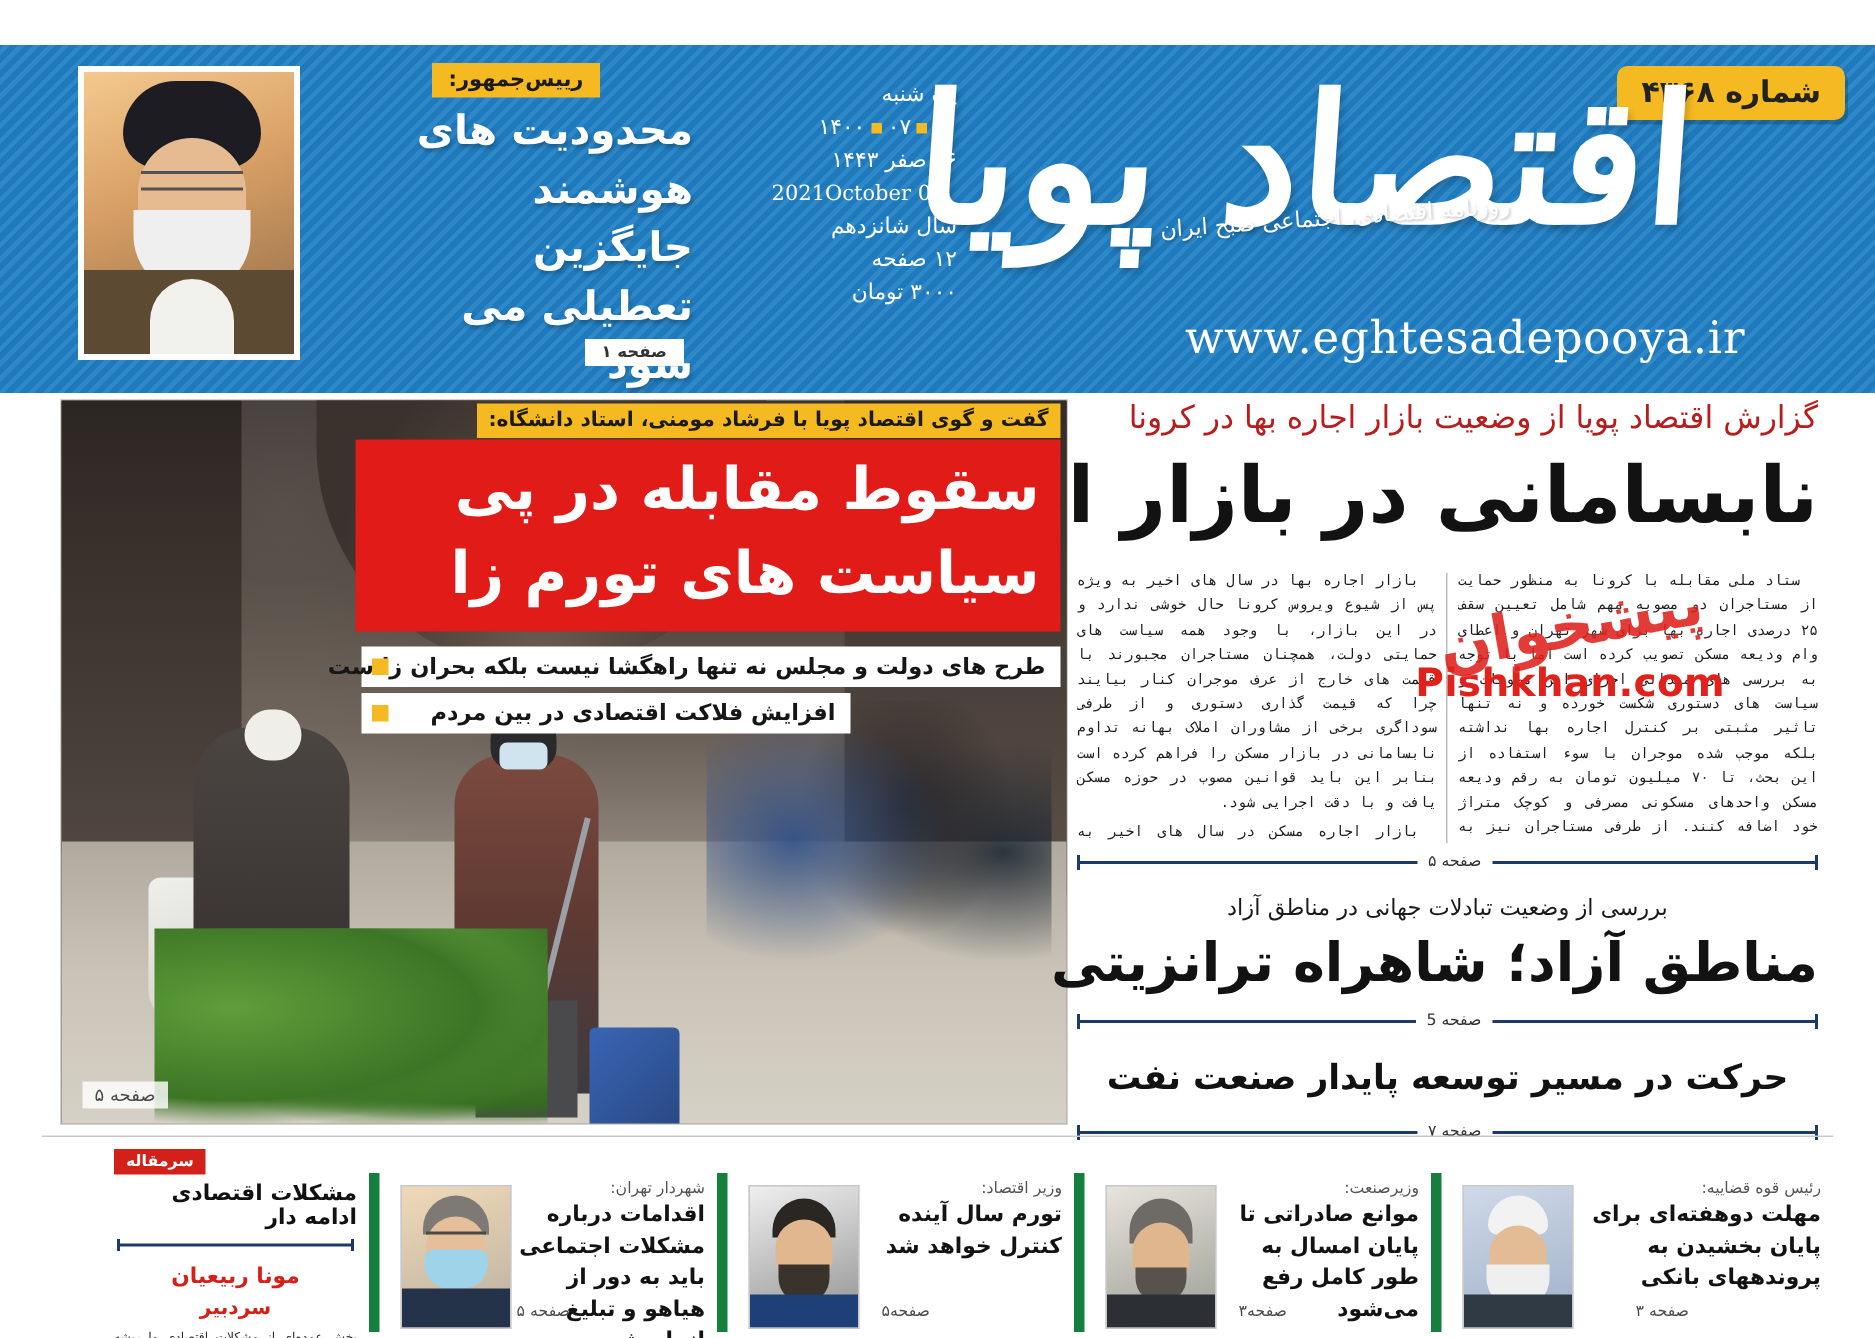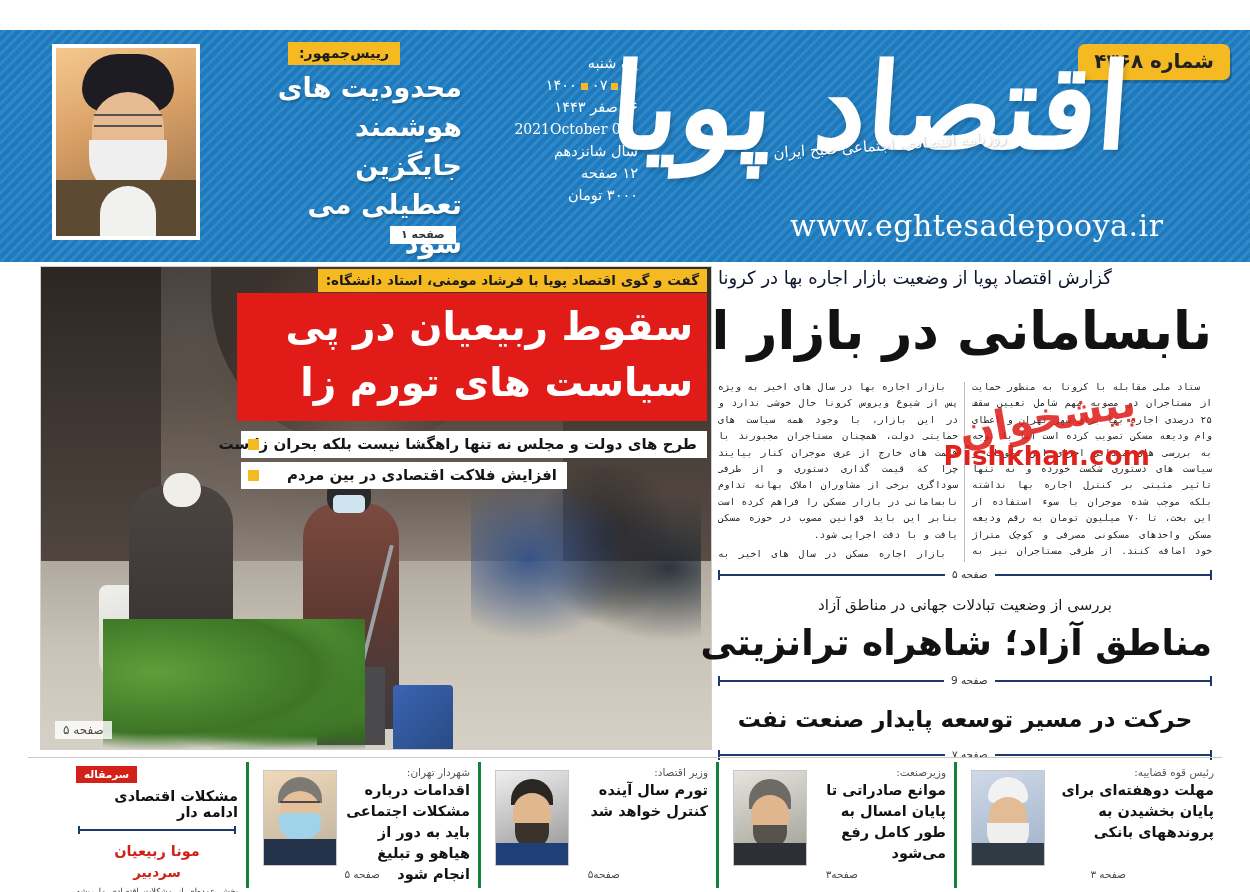--- a/index.html
+++ b/index.html
@@ -321,23 +321,23 @@
     white-space: nowrap;
   }
 
   
   .main-col {
     position: absolute;
     right: 38px; top: 266px;
     width: 494px;
   }
   .main-kicker {
-    font-size: 18px;
-    color: #0f172a;
-    text-align: left;
+    font-size: 21px;
+    color: #b91c1c;
+    text-align: right;
     line-height: 24px;
     white-space: nowrap;
   }
   .main-headline {
     font-size: 52px;
     font-weight: bold;
     color: #121212;
     text-align: center;
     line-height: 70px;
     margin-top: 6px;
@@ -443,21 +443,22 @@
   .bottom {
     position: absolute;
     left: 28px; top: 762px;
     width: 1194px; height: 126px;
     display: flex;
     flex-direction: row;
   }
   .bcell {
     position: relative;
     padding: 4px 8px 0 8px;
-    border-left: 3px solid #15803d;
+    border-left: 7px solid #15803d;
+    margin-top: 20px;
   }
   .bcell:last-child { border-left: none; }
   .bcell-kicker {
     font-size: 10.5px;
     color: #555;
     text-align: right;
     white-space: nowrap;
   }
   .bcell-title {
     font-size: 14.5px;
@@ -602,21 +603,21 @@
       <div class="ph-person-b-head"></div>
       <div class="ph-person-b-mask"></div>
       <div class="ph-person-b-legs"></div>
       <div class="ph-cart-handle"></div>
       <div class="ph-cart"></div>
 
       <div class="ph-bushes"></div>
     </div>
 
     <div class="feature-kicker">گفت و گوی اقتصاد پویا با فرشاد مومنی، استاد دانشگاه:</div>
-    <div class="feature-title">سقوط ربیعیان در پی سیاست های تورم زا</div>
+    <div class="feature-title">سقوط مقابله در پی سیاست های تورم زا</div>
 
     <div class="feature-bullets">
       <div class="fb-row">
         <span class="fb-dot"></span>
         <span>طرح های دولت و مجلس نه تنها راهگشا نیست بلکه بحران زا ست</span>
       </div>
       <div class="fb-row">
         <span class="fb-dot"></span>
         <span>افزایش فلاکت اقتصادی در بین مردم</span>
       </div>
@@ -645,21 +646,21 @@
       <div class="rule-tag">صفحه ۵</div>
     </div>
   </div>
 
   <div class="story2">
     <div class="story2-kicker">بررسی از وضعیت تبادلات جهانی در مناطق آزاد</div>
     <div class="story2-headline">مناطق آزاد؛ شاهراه ترانزیتی</div>
 
     <div class="rule-row">
       <div class="rule-line"></div>
-      <div class="rule-tag">صفحه 9</div>
+      <div class="rule-tag">صفحه 5</div>
     </div>
 
     <div class="story3-headline">حرکت در مسیر توسعه پایدار صنعت نفت</div>
 
     <div class="rule-row">
       <div class="rule-line"></div>
       <div class="rule-tag">صفحه ۷</div>
     </div>
   </div>
 

